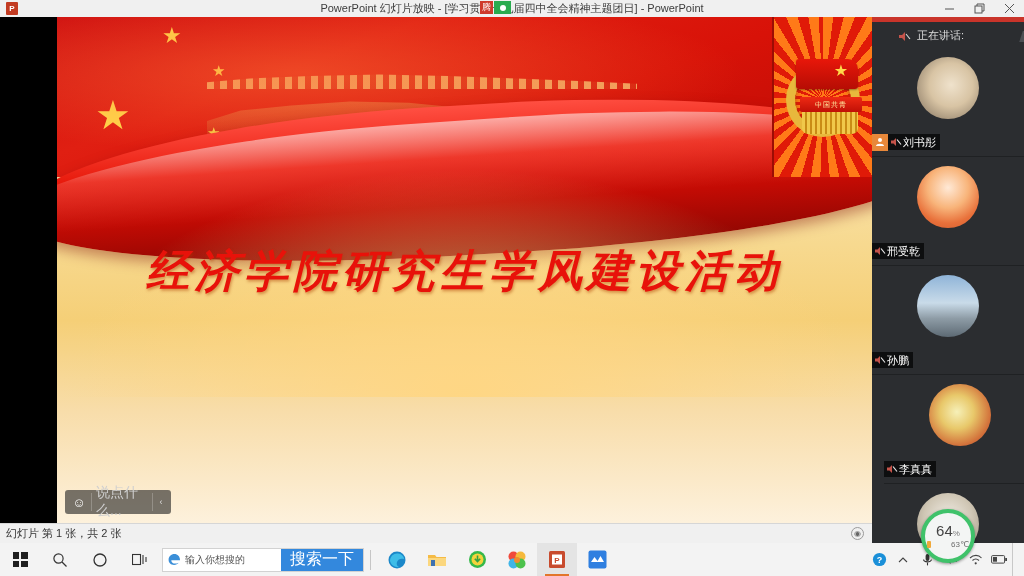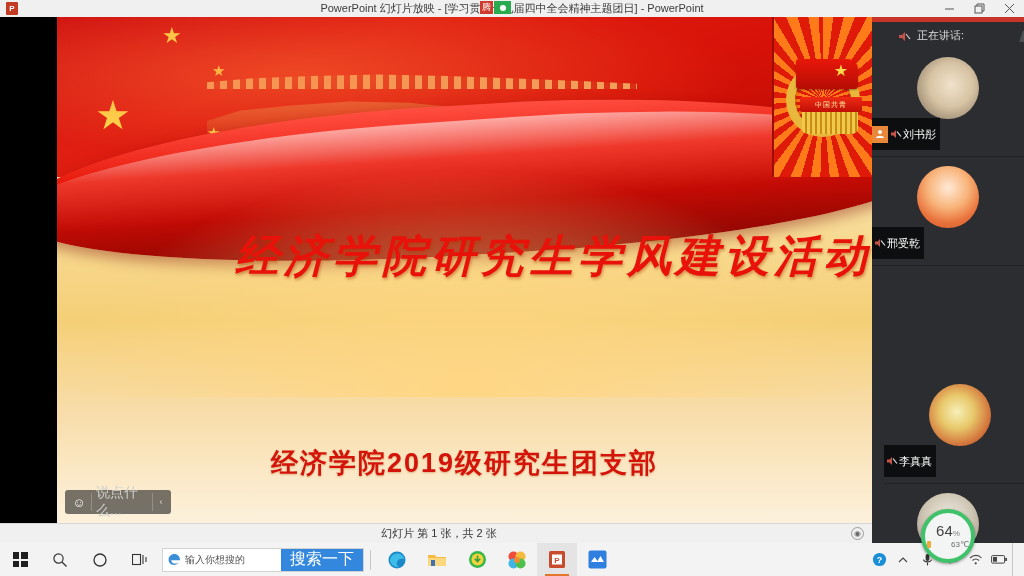--- a/index.html
+++ b/index.html
@@ -86,21 +86,21 @@
     font-size:16px; line-height:1; }
   .em-band{ position:absolute; left:20px; top:40px; width:62px; height:15px;
     background:linear-gradient(180deg,#ef2a14,#c01006); border-radius:2px;
     color:#ffe9a0; font-size:7px; letter-spacing:1px; text-align:center;
     line-height:15px; }
   .em-rays{ position:absolute; left:22px; top:55px; width:56px; height:22px;
     background:repeating-linear-gradient(90deg,#f0c84a 0 3px,#c98c16 3px 5px);
     border-radius:0 0 6px 6px; }
 
   
-  .slide-title{ position:absolute; left:0; right:0; top:210px; text-align:right;
+  .slide-title{ position:absolute; left:0; right:0; top:225px; text-align:center;
     font-family:"DejaVu Serif","Liberation Serif",serif;
     font-size:44px; font-weight:bold; color:#e8120a; letter-spacing:5px;
     font-style:italic;
     text-shadow:1px 2px 3px rgba(170,60,0,.45); }
   .slide-sub{ position:absolute; left:0; right:0; top:428px; text-align:center;
     font-size:27px; font-weight:bold; color:#d4140a; letter-spacing:2px;
     text-shadow:0 1px 2px rgba(170,80,0,.35); }
 
   
   .chatbar{ position:absolute; left:8px; bottom:9px; height:24px;
@@ -111,21 +111,21 @@
   .chat-input{ width:62px; height:18px; display:flex; align-items:center;
     padding-left:4px; font-size:14px; color:#cfcfcf;
     border-left:1px solid rgba(255,255,255,.22);
     border-right:1px solid rgba(255,255,255,.22); }
   .chat-arrow{ width:16px; height:24px; display:flex; align-items:center;
     justify-content:center; color:#ddd; font-size:9px; }
 
   
   .statusbar{ position:absolute; left:0; top:523px; width:872px; height:20px;
     background:#f0f0f0; border-top:1px solid #d6d6d6; display:flex;
-    align-items:center;justify-content:center; }
+    align-items:center; }
   .status-text{ font-size:11px; color:#333; margin-left:6px; }
   .status-right{ position:absolute; right:8px; top:3px; width:13px; height:13px;
     border:1px solid #9a9a9a; border-radius:50%; display:flex;
     align-items:center; justify-content:center; color:#666; font-size:8px; }
 
   
   .sidebar{ position:absolute; right:0; top:17px; width:152px; height:559px;
     background:#2b2d30; }
   .sb-top{ position:absolute; left:0; top:0; width:152px; height:5px;
     background:#c9342a; }
@@ -134,21 +134,21 @@
     background:#2b2d30;margin-left:19px; }
   .sb-head-icon{ width:13px; height:13px; position:relative; }
   .sb-head-label{ font-size:11px; color:#ddd; }
   .sb-grip{ position:absolute; right:6px; top:9px; display:flex; gap:2px; }
   .sb-grip i{ display:block; width:7px; height:11px; background:#4c4f53;
     transform:skewX(-18deg); }
   .tile{ position:relative; width:152px; height:108px;
     border-bottom:1px solid #1f2123; }
   .avatar{ position:absolute; left:50%; top:8px; transform:translateX(-50%);
     width:62px; height:62px; border-radius:50%; overflow:hidden; }
-  .namechip{ position:absolute; left:0; bottom:6px; height:32px;
+  .namechip{ position:absolute; left:0; bottom:6px; height:16px;
     display:flex; align-items:center; background:rgba(0,0,0,.68); padding-right:4px; }
   .hostbadge{ width:16px; height:17px; background:#e8883a; display:flex;
     align-items:center; justify-content:center; }
   .micmute{ width:15px; height:17px; display:flex; align-items:center;
     justify-content:center; position:relative; }
   .name{ font-size:11px; color:#fff; }
   .batt{ position:absolute; left:50%; top:74px; transform:translateX(-50%);
     width:54px; height:54px; border-radius:50%;
     background:#f3f5f4; border:4px solid #3fc26a;
     display:flex; flex-direction:column; align-items:center;
@@ -245,21 +245,20 @@
           <div class="em-wreath"></div>
           <div class="em-flag">
               <span class="em-flagstar">★</span>
             </div>
           <div class="em-band">中国共青</div>
           <div class="em-rays"></div>
         </div>
       </div>
 
       <div class="slide-title">经济学院研究生学风建设活动</div>
-      <div class="slide-sub">经济学院2019级研究生团支部</div>
 
       <div class="chatbar">
         <div class="chat-emoji">☺</div>
         <div class="chat-input">说点什么...</div>
         <div class="chat-arrow">‹</div>
       </div>
     </div>
   </div>
 
   <div class="statusbar">
@@ -309,20 +308,32 @@
         <div class="micmute">
           <svg width="12" height="12" viewBox="0 0 12 12">
             <path d="M1,4.5 L3.5,4.5 L6,2 L6,10 L3.5,7.5 L1,7.5 Z" fill="#c4534a"></path>
             <line x1="7" y1="3.5" x2="11" y2="8.5" stroke="#e8e8e8" stroke-width="1.2"></line>
           </svg>
         </div>
         <div class="name">邢受乾</div>
       </div>
     </div>
 
+    <div class="tile" style="position:absolute;left:0;top:250px;">
+      <div class="avatar" style="background:linear-gradient(180deg,#8fb4d8 0%,#c9dbe9 45%,#8e9ca6 70%,#5d6a74 100%);"></div>
+      <div class="namechip">
+        <div class="micmute">
+          <svg width="12" height="12" viewBox="0 0 12 12">
+            <path d="M1,4.5 L3.5,4.5 L6,2 L6,10 L3.5,7.5 L1,7.5 Z" fill="#c4534a"></path>
+            <line x1="7" y1="3.5" x2="11" y2="8.5" stroke="#e8e8e8" stroke-width="1.2"></line>
+          </svg>
+        </div>
+        <div class="name">孙鹏</div>
+      </div>
+    </div>
 
     <div class="tile" style="position:absolute;left:12px;top:359px;">
       <div class="avatar" style="background:radial-gradient(circle at 45% 45%,#f6f0b8 0%,#e8c86a 35%,#d2703a 70%,#b04a28 100%);"></div>
       <div class="namechip">
         <div class="micmute">
           <svg width="12" height="12" viewBox="0 0 12 12">
             <path d="M1,4.5 L3.5,4.5 L6,2 L6,10 L3.5,7.5 L1,7.5 Z" fill="#c4534a"></path>
             <line x1="7" y1="3.5" x2="11" y2="8.5" stroke="#e8e8e8" stroke-width="1.2"></line>
           </svg>
         </div>

